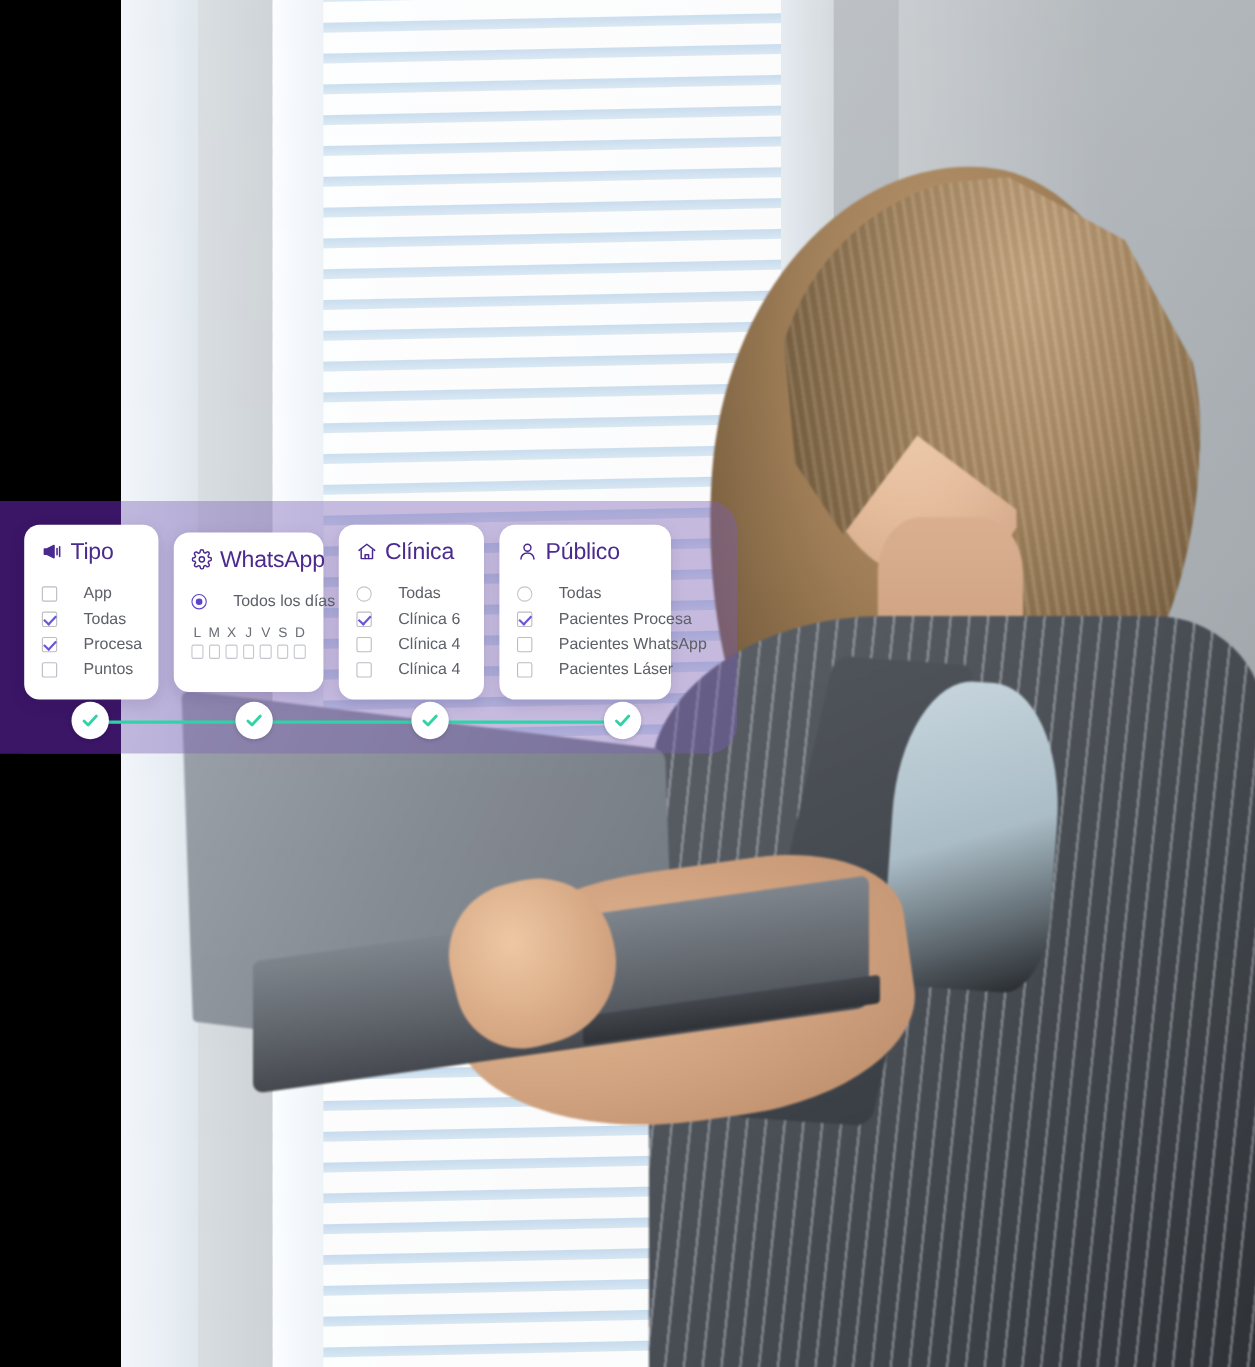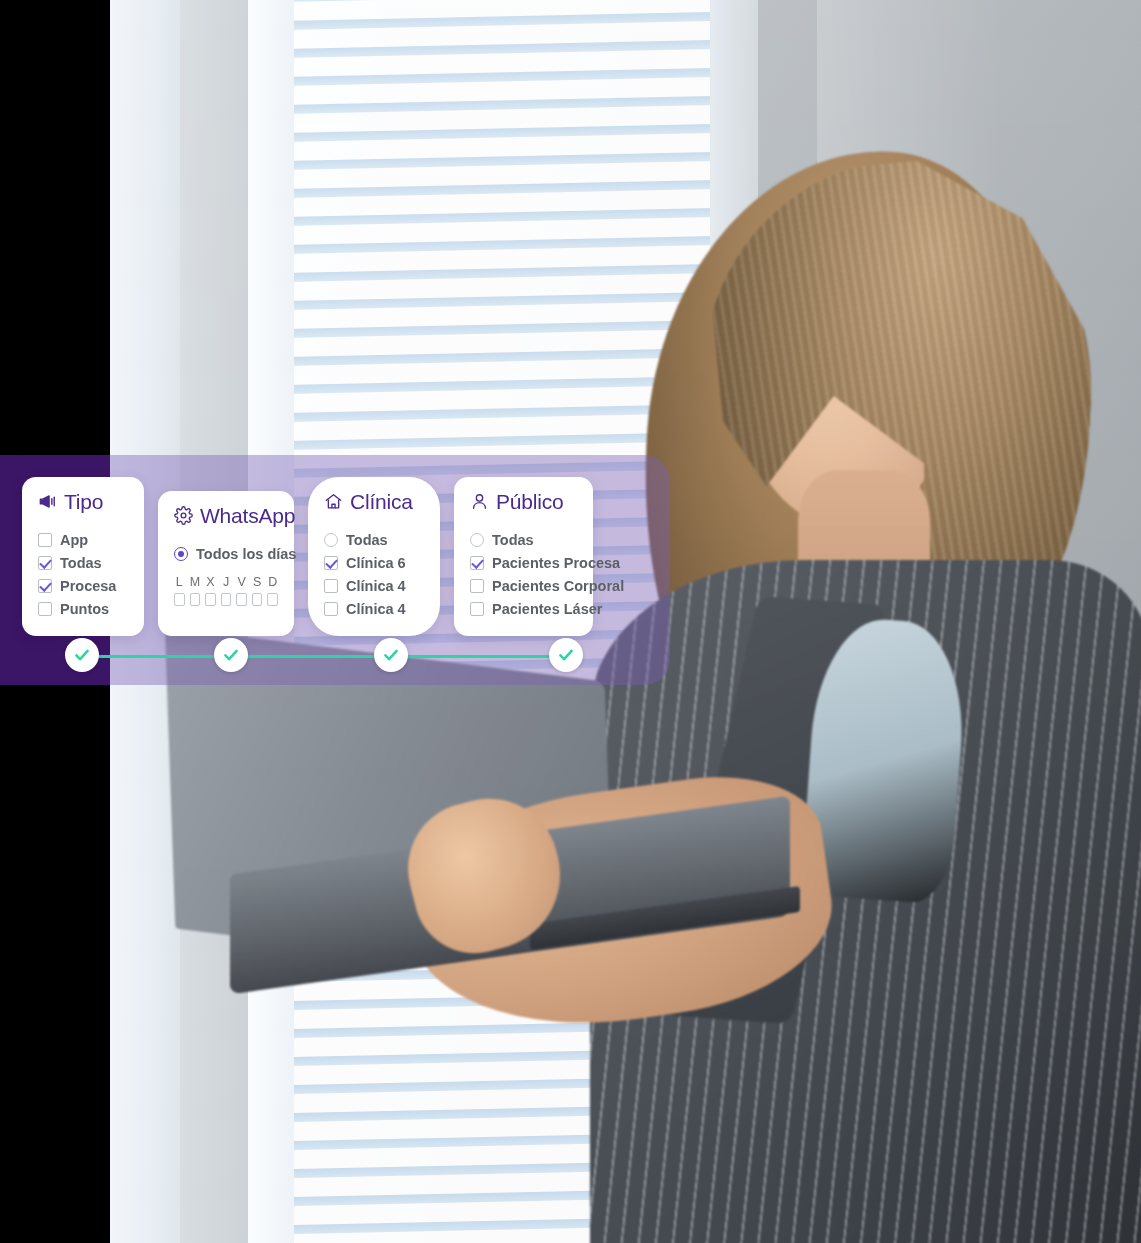--- a/index.html
+++ b/index.html
@@ -190,53 +190,52 @@
     border-radius: 0 0 0 0;
   }
   .panel-solid::before {
     content: ""; position: absolute; left: 0; top: 0; width: 110px; height: 230px;
     background: #3b1566;
     border-radius: 22px 0 0 22px;
   }
 
   .cards {
     position: absolute; left: 22px; top: 22px;
-    display: flex; gap: 14px; align-items: flex-end;
+    display: flex; gap: 14px; align-items: center;
   }
   .card {
     background: #ffffff;
     border-radius: 14px;
     padding: 14px 16px 16px 16px;
     box-shadow: 0 4px 14px rgba(40,16,80,0.13);
   }
   .card-tipo    { width: 122px; min-height: 145px; }
   .card-procesa { width: 136px; min-height: 145px; }
-  .card-clinica { width: 132px; min-height: 145px; border-radius: 31px; }
-  .card-publico { width: 139px; min-height: 145px; }
+  .card-clinica { width: 132px; min-height: 145px; }
+  .card-publico { width: 156px; min-height: 145px; }
 
   .card-head {
     display: flex; align-items: center; gap: 7px;
     margin-bottom: 16px;
   }
   .card-head .ico { width: 19px; height: 19px; display: block; flex: 0 0 19px; }
   .card-title {
     font-size: 21px;
     color: #4a2a8e;
     letter-spacing: -0.2px;
     line-height: 1;
     white-space: nowrap;
   }
 
   .opt {
-    display: flex; align-items: center; gap: 8px;
+    display: flex; align-items: center; gap: 24px;
     height: 23px;
     font-size: 14.5px;
     color: #5b5f66;
     white-space: nowrap;
-    font-weight: bold;
   }
 
   
   .cb {
     width: 14px; height: 14px; flex: 0 0 14px;
     border: 1.3px solid #b9bdc4;
     border-radius: 2px;
     background: #fff;
     position: relative;
   }
@@ -449,21 +448,21 @@
         <div class="opt">
           <span class="rb"></span>
           <span>Todas</span>
         </div>
         <div class="opt">
           <span class="cb on"></span>
           <span>Pacientes Procesa</span>
         </div>
         <div class="opt">
           <span class="cb"></span>
-          <span>Pacientes Corporal</span>
+          <span>Pacientes WhatsApp</span>
         </div>
         <div class="opt">
           <span class="cb"></span>
           <span>Pacientes Láser</span>
         </div>
       </div>
 
     </div>
 
     <div class="stepper">

